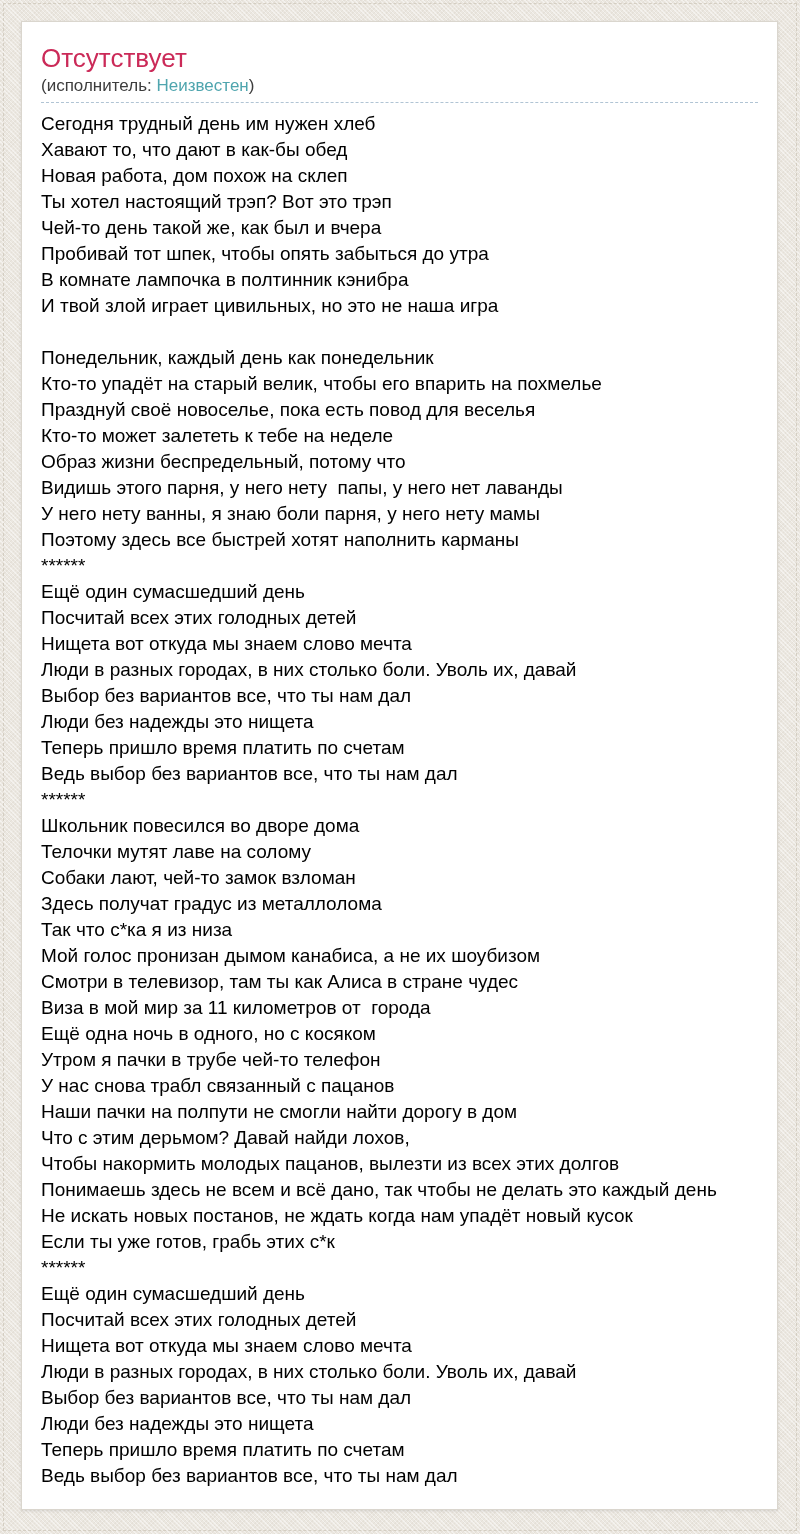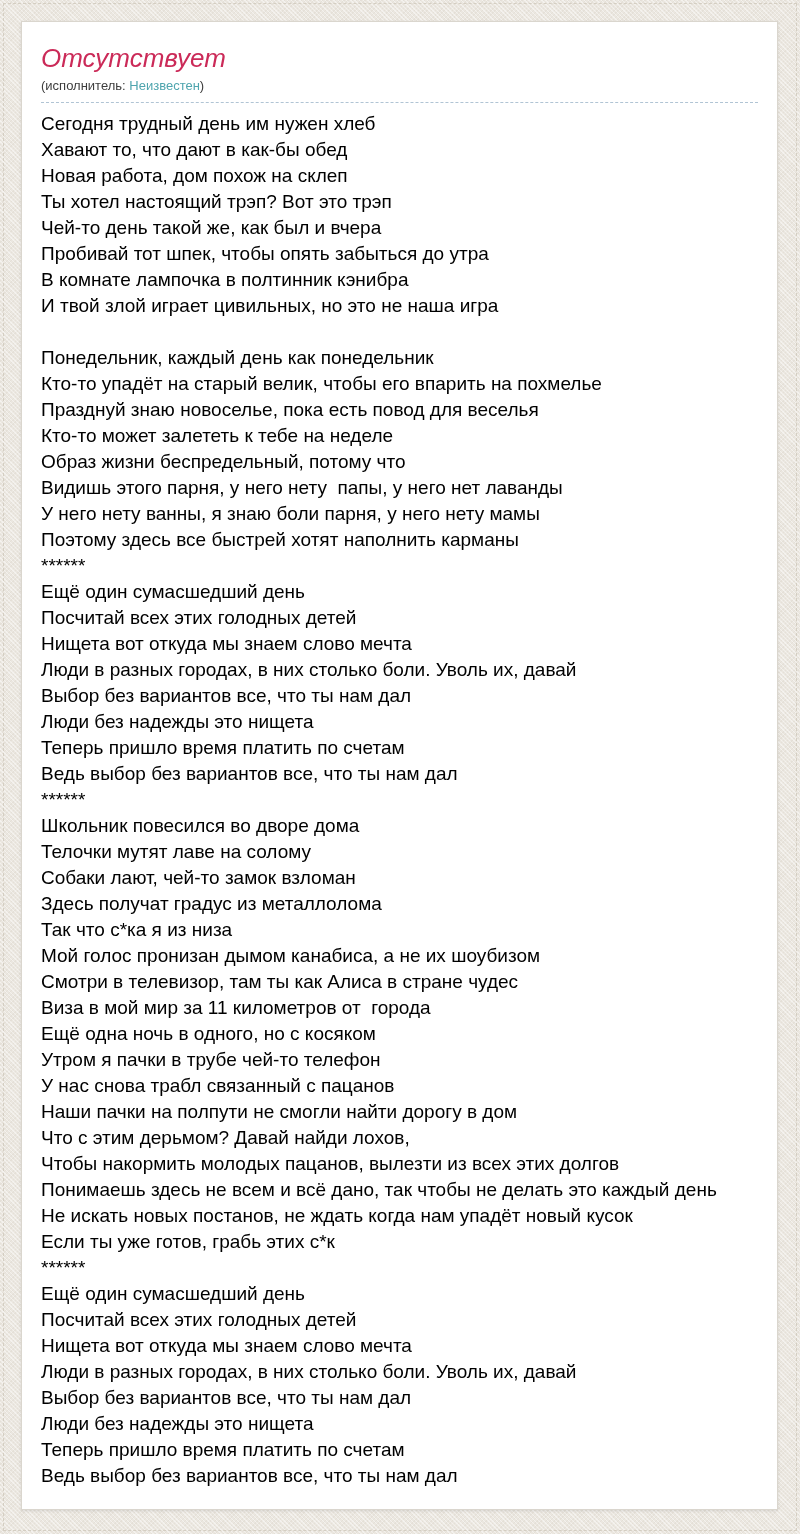--- a/index.html
+++ b/index.html
@@ -37,21 +37,21 @@
   }
   h1.song-title {
     margin: 0;
     font-size: 26px;
     line-height: 30px;
     font-weight: 400;
     letter-spacing: 0;
   }
   .artist-row {
     margin-top: 3px;
-    font-size: 13px;
+    font-size: 17px;
     line-height: 20px;
     color: #3d3d3d;
     padding-bottom: 6px;
     border-bottom: 1px dashed #b0c4d4;
   }
   .artist-link {
     text-decoration: none;
     cursor: pointer;
   }
   .lyrics {
@@ -63,39 +63,39 @@
   .lyric-line {
     white-space: pre-wrap;
   }
 </style>
 </head>
 <body>
 
 <div class="page-frame"></div>
 
 <div class="card">
-  <h1 class="song-title" style="color: rgb(203, 42, 88); font-style: italic;">Отсутствует</h1>
+  <h1 class="song-title" style="color: rgb(203, 42, 88);">Отсутствует</h1>
 
   <div class="artist-row" style="color: rgb(61, 61, 61);">
     <span>(исполнитель: </span><a class="artist-link" style="color: rgb(79, 165, 174);">Неизвестен</a><span>)</span>
   </div>
 
   <div class="lyrics" style="color: rgb(0, 0, 0);">
       <div class="lyric-line">Сегодня трудный день им нужен хлеб</div>
       <div class="lyric-line">Хавают то, что дают в как-бы обед</div>
       <div class="lyric-line">Новая работа, дом похож на склеп</div>
       <div class="lyric-line">Ты хотел настоящий трэп? Вот это трэп</div>
       <div class="lyric-line">Чей-то день такой же, как был и вчера</div>
       <div class="lyric-line">Пробивай тот шпек, чтобы опять забыться до утра</div>
       <div class="lyric-line">В комнате лампочка в полтинник кэнибра</div>
       <div class="lyric-line">И твой злой играет цивильных, но это не наша игра</div>
       <div class="lyric-line">&nbsp;</div>
       <div class="lyric-line">Понедельник, каждый день как понедельник</div>
       <div class="lyric-line">Кто-то упадёт на старый велик, чтобы его впарить на похмелье</div>
-      <div class="lyric-line">Празднуй знаю новоселье, пока есть повод для веселья</div>
+      <div class="lyric-line">Празднуй своё новоселье, пока есть повод для веселья</div>
       <div class="lyric-line">Кто-то может залететь к тебе на неделе</div>
       <div class="lyric-line">Образ жизни беспредельный, потому что</div>
       <div class="lyric-line">Видишь этого парня, у него нету  папы, у него нет лаванды</div>
       <div class="lyric-line">У него нету ванны, я знаю боли парня, у него нету мамы</div>
       <div class="lyric-line">Поэтому здесь все быстрей хотят наполнить карманы</div>
       <div class="lyric-line">******</div>
       <div class="lyric-line">Ещё один сумасшедший день</div>
       <div class="lyric-line">Посчитай всех этих голодных детей</div>
       <div class="lyric-line">Нищета вот откуда мы знаем слово мечта</div>
       <div class="lyric-line">Люди в разных городах, в них столько боли. Уволь их, давай</div>

